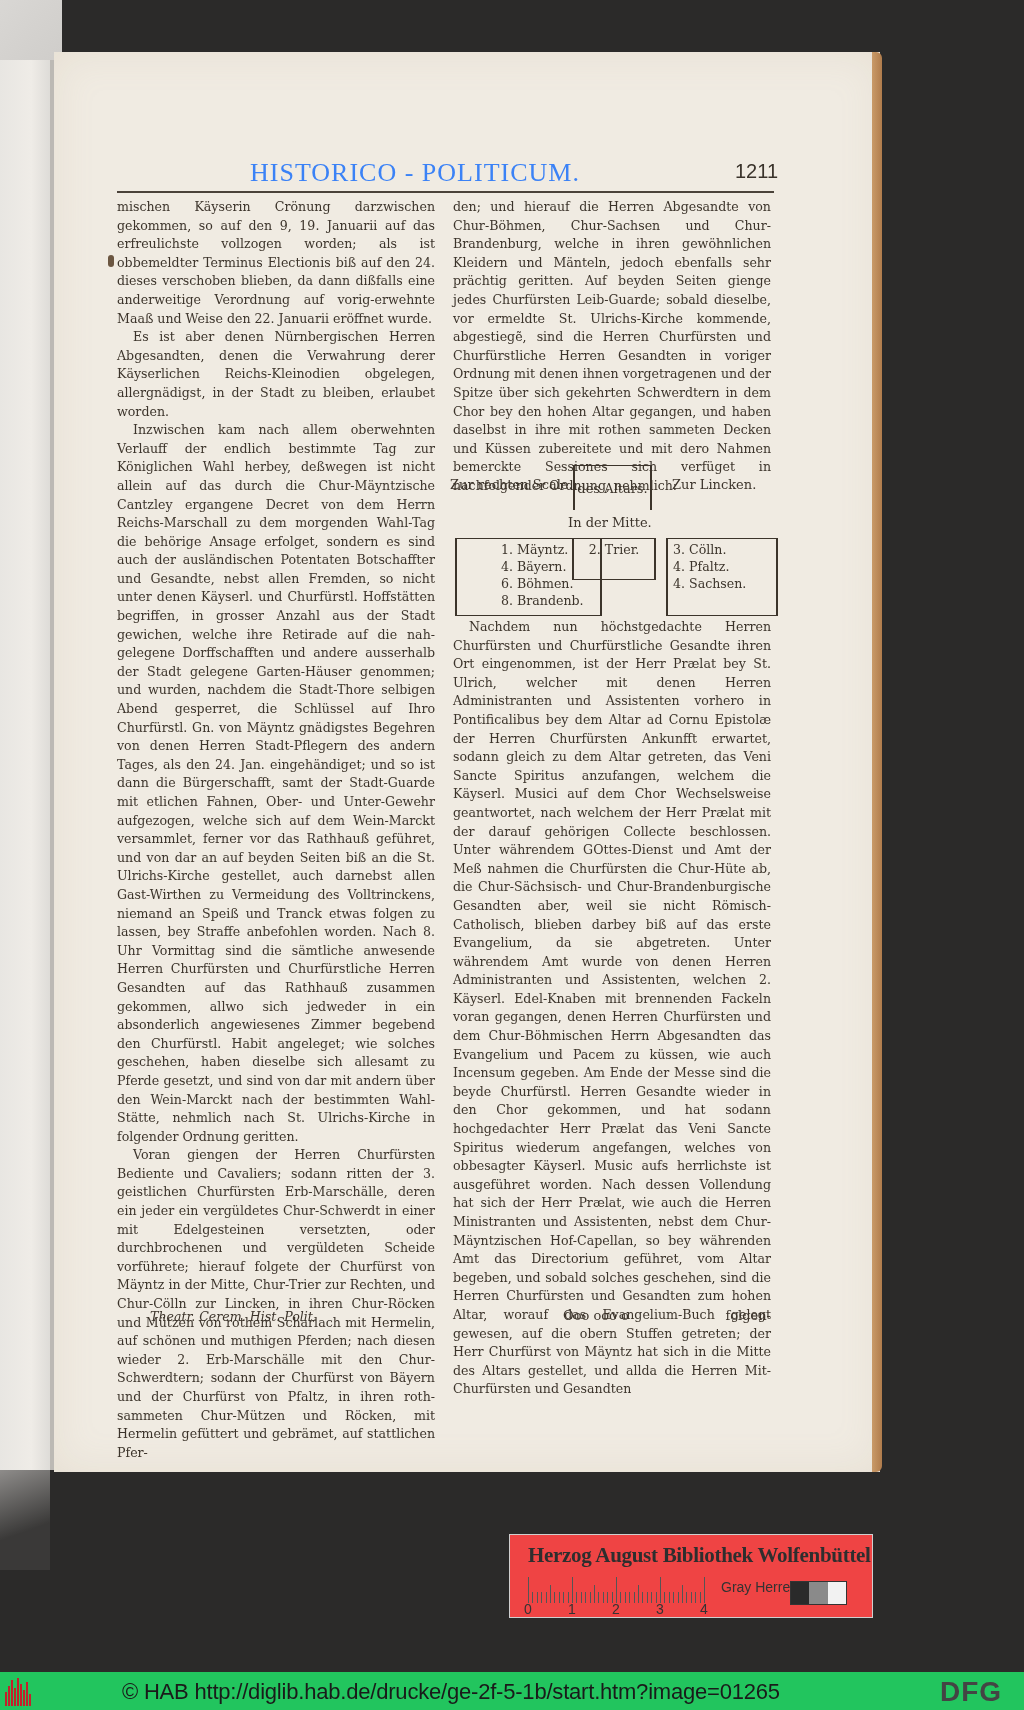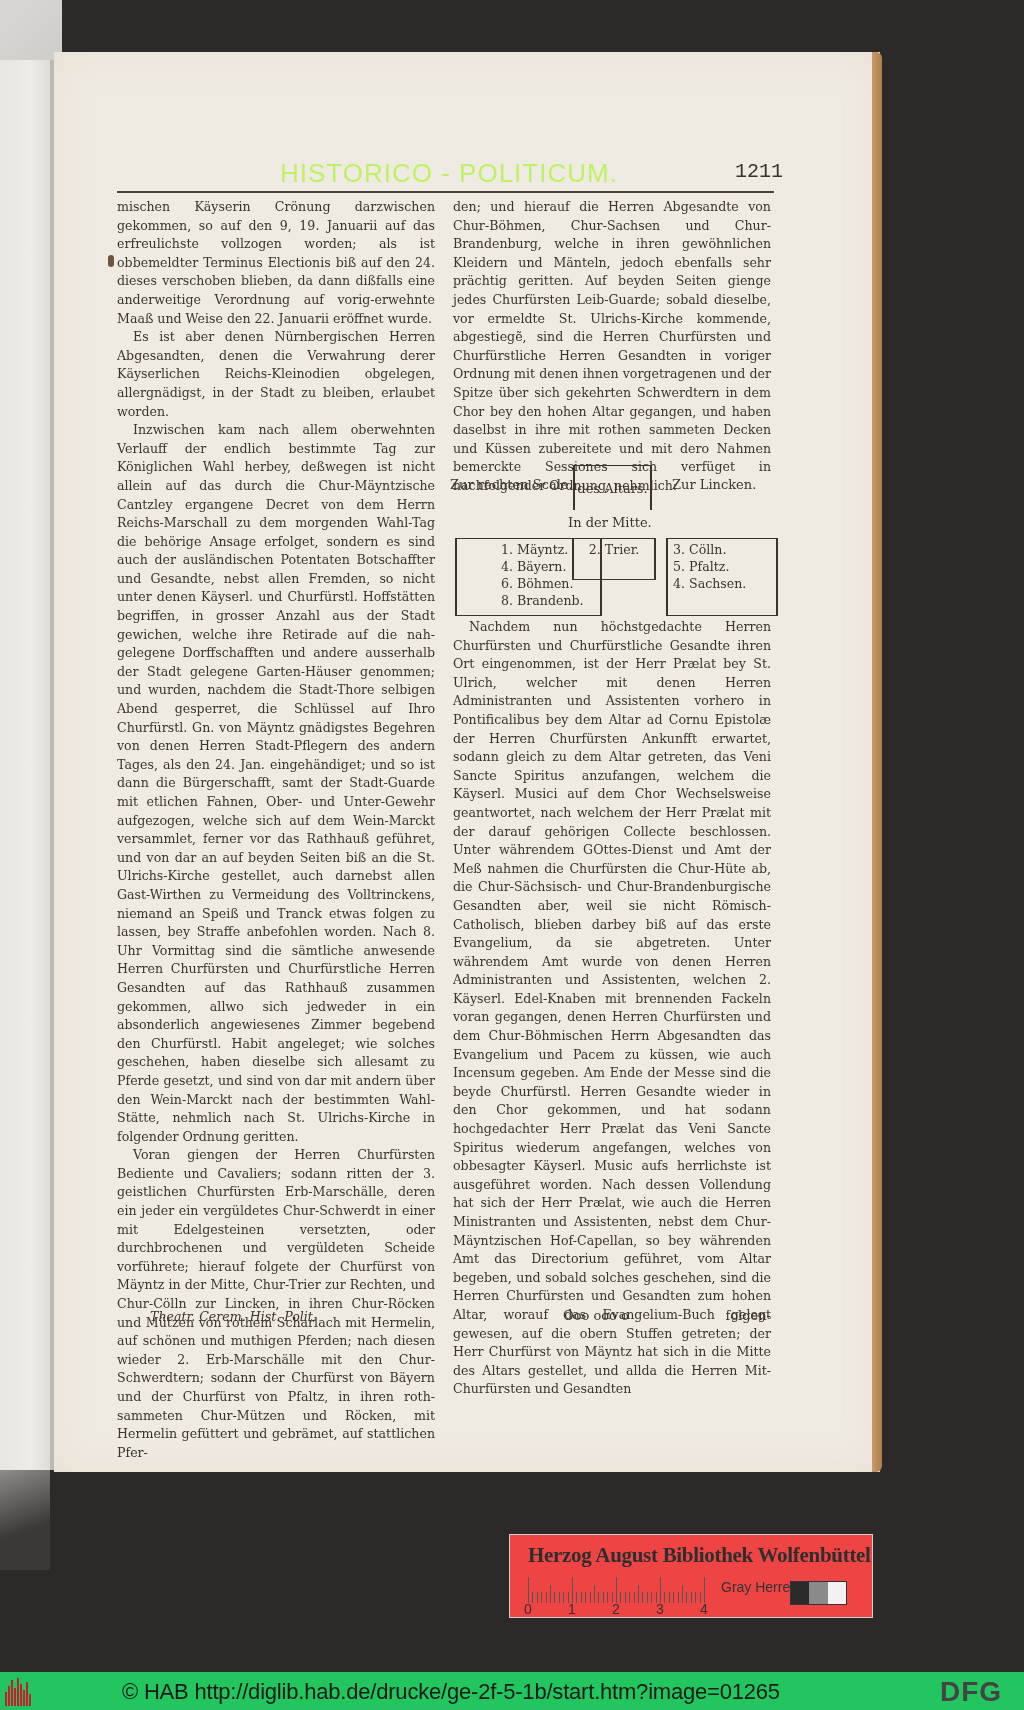--- a/index.html
+++ b/index.html
@@ -28,26 +28,26 @@
     position:absolute; left:54px; top:52px; width:826px; height:1420px;
     background:#f0ebe2;
     box-shadow: inset 0 0 40px rgba(180,160,130,0.15);
   }
   .page-edge {
     position:absolute; left:872px; top:52px; width:10px; height:1420px;
     background:linear-gradient(90deg,#c99a68,#b07c4c);
     border-radius:0 6px 6px 0;
   }
   .running-head {
-    position:absolute; left:280px; top:158px; font-size:26px; letter-spacing:1px;
-    color:#bef264; font-family:Liberation Sans, sans-serif;
+    position:absolute; left:250px; top:158px; font-size:26px; letter-spacing:1px;
+    color:#3b82f6; font-family:Liberation Serif, serif;
   }
   .page-number {
     position:absolute; left:735px; top:160px; font-size:20px; color:#3a332b;
-    font-family:Liberation Mono, monospace;
+    font-family:Liberation Sans, sans-serif;
   }
   .head-rule {
     position:absolute; left:117px; top:191px; width:657px; height:2px; background:#4a4239;
   }
   .col {
     position:absolute; top:198px; width:318px;
     font-size:12.6px; line-height:18.6px; color:#3c342b;
     text-align:justify;
     font-family:"DejaVu Serif", serif;
   }
@@ -173,21 +173,21 @@
   <div>1. Mäyntz.</div>
   <div>4. Bäyern.</div>
   <div>6. Böhmen.</div>
   <div>8. Brandenb.</div>
 </div>
 <div class="seat-box seat-mid">
   <div>2. Trier.</div>
 </div>
 <div class="seat-box seat-right">
   <div>3. Cölln.</div>
-  <div>5. Pfaltz.</div>
+  <div>4. Pfaltz.</div>
   <div>4. Sachsen.</div>
 </div>
 
 <div class="col col-right" style="top:618px;">
   <p class="indent">Nachdem nun höchstgedachte Herren Churfürsten und Churfürstliche Gesandte ihren Ort eingenommen, ist der Herr Prælat bey St. Ulrich, welcher mit denen Herren Administranten und Assistenten vorhero in Pontificalibus bey dem Altar ad Cornu Epistolæ der Herren Churfürsten Ankunfft erwartet, sodann gleich zu dem Altar getreten, das Veni Sancte Spiritus anzufangen, welchem die Käyserl. Musici auf dem Chor Wechselsweise geantwortet, nach welchem der Herr Prælat mit der darauf gehörigen Collecte beschlossen. Unter währendem GOttes-Dienst und Amt der Meß nahmen die Churfürsten die Chur-Hüte ab, die Chur-Sächsisch- und Chur-Brandenburgische Gesandten aber, weil sie nicht Römisch-Catholisch, blieben darbey biß auf das erste Evangelium, da sie abgetreten. Unter währendem Amt wurde von denen Herren Administranten und Assistenten, welchen 2. Käyserl. Edel-Knaben mit brennenden Fackeln voran gegangen, denen Herren Churfürsten und dem Chur-Böhmischen Herrn Abgesandten das Evangelium und Pacem zu küssen, wie auch Incensum gegeben. Am Ende der Messe sind die beyde Churfürstl. Herren Gesandte wieder in den Chor gekommen, und hat sodann hochgedachter Herr Prælat das Veni Sancte Spiritus wiederum angefangen, welches von obbesagter Käyserl. Music aufs herrlichste ist ausgeführet worden. Nach dessen Vollendung hat sich der Herr Prælat, wie auch die Herren Ministranten und Assistenten, nebst dem Chur-Mäyntzischen Hof-Capellan, so bey währenden Amt das Directorium geführet, vom Altar begeben, und sobald solches geschehen, sind die Herren Churfürsten und Gesandten zum hohen Altar, worauf das Evangelium-Buch gelegt gewesen, auf die obern Stuffen getreten; der Herr Churfürst von Mäyntz hat sich in die Mitte des Altars gestellet, und allda die Herren Mit-Churfürsten und Gesandten</p>
 </div>
 
 <div class="footnote">Theatr. Cerem. Hist. Polit.</div>
 <div class="catch-row">
   <span class="signature">Ooo ooo o</span>

